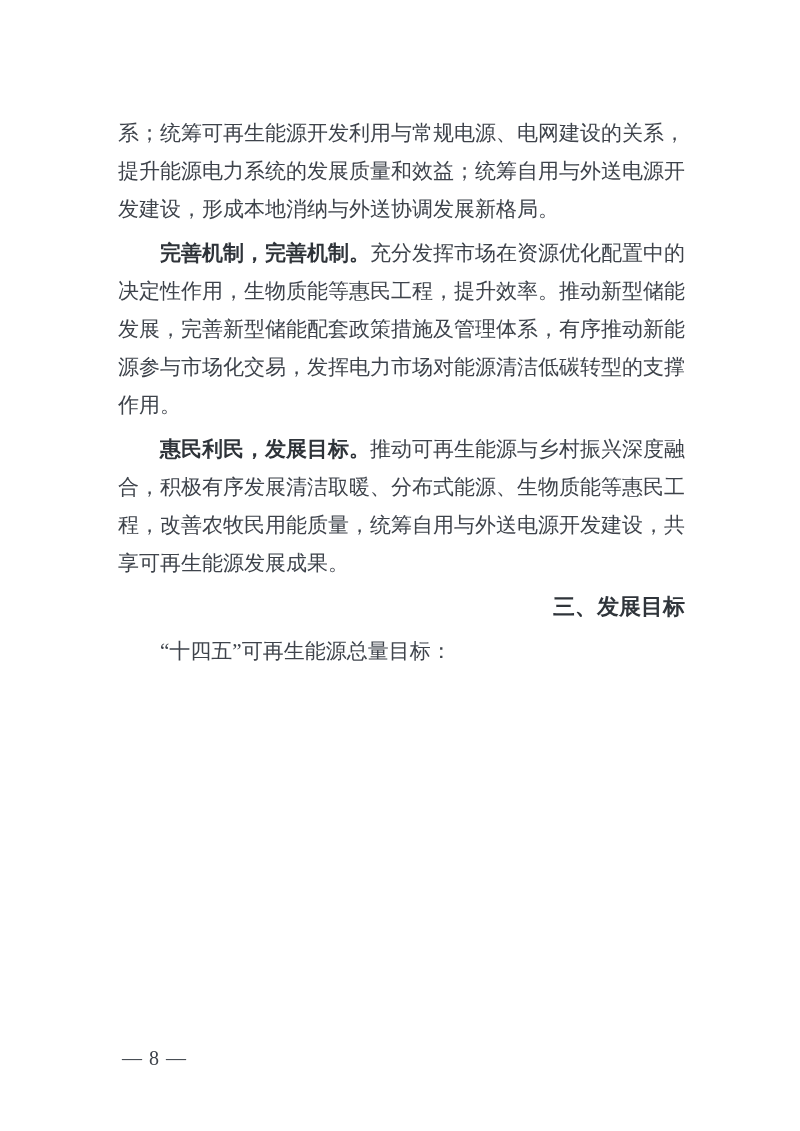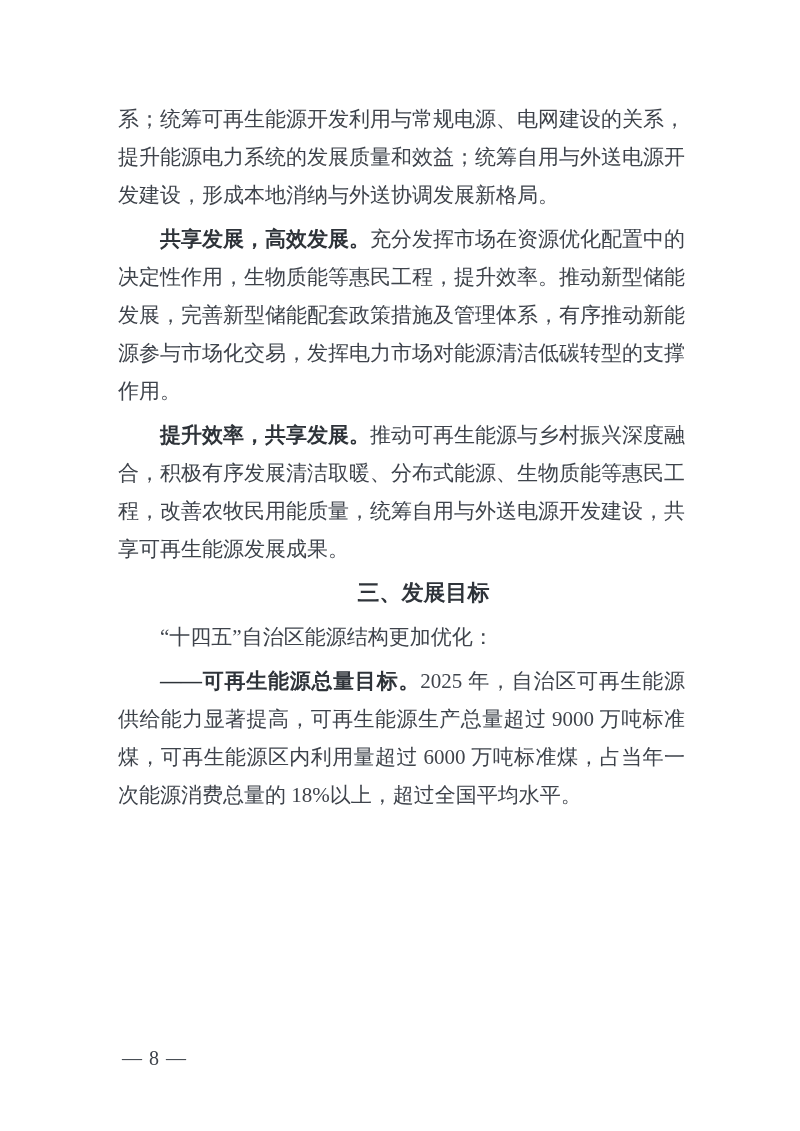--- a/index.html
+++ b/index.html
@@ -11,21 +11,21 @@
     position: relative;
     width: 800px;
     height: 1131px;
     background: #ffffff;
     overflow: hidden;
     font-family: "Liberation Serif", "DejaVu Serif", serif;
   }
   .doc {
     position: absolute;
     left: 118px;
-    top: 100px;
+    top: 114px;
     width: 567px;
     font-size: 21px;
     line-height: 38px;
     color: #3e434b;
     text-align: justify;
   }
   .para {
     margin: 0 0 6px 0;
     text-indent: 2em;
   }
@@ -37,47 +37,46 @@
     color: #2e3339;
   }
   .heading {
     margin: 0 0 6px 0;
     text-indent: 2em;
     font-family: "Liberation Sans", "DejaVu Sans", sans-serif;
     font-weight: 700;
     font-size: 22px;
     line-height: 38px;
     color: #2f343a;
-    text-align: center;
+    text-align: right;
   }
   .page-number {
     position: absolute;
     left: 122px;
     top: 1044px;
     font-size: 20px;
     line-height: 28px;
     color: #3e434b;
     letter-spacing: 1px;
   }
 </style>
 </head>
 <body>
 
 <div class="page">
   <main class="doc">
 
     <p class="para continuation"><span>系；统筹可再生能源开发利用与常规电源、电网建设的关系，提升能源电力系统的发展质量和效益；统筹自用与外送电源开发建设，形成本地消纳与外送协调发展新格局。</span></p>
 
-    <p class="para"><span class="lead">共享发展，高效发展。</span><span>充分发挥市场在资源优化配置中的决定性作用，生物质能等惠民工程，提升效率。推动新型储能发展，完善新型储能配套政策措施及管理体系，有序推动新能源参与市场化交易，发挥电力市场对能源清洁低碳转型的支撑作用。</span></p>
+    <p class="para"><span class="lead">完善机制，完善机制。</span><span>充分发挥市场在资源优化配置中的决定性作用，生物质能等惠民工程，提升效率。推动新型储能发展，完善新型储能配套政策措施及管理体系，有序推动新能源参与市场化交易，发挥电力市场对能源清洁低碳转型的支撑作用。</span></p>
 
-    <p class="para"><span class="lead">提升效率，共享发展。</span><span>推动可再生能源与乡村振兴深度融合，积极有序发展清洁取暖、分布式能源、生物质能等惠民工程，改善农牧民用能质量，统筹自用与外送电源开发建设，共享可再生能源发展成果。</span></p>
+    <p class="para"><span class="lead">惠民利民，发展目标。</span><span>推动可再生能源与乡村振兴深度融合，积极有序发展清洁取暖、分布式能源、生物质能等惠民工程，改善农牧民用能质量，统筹自用与外送电源开发建设，共享可再生能源发展成果。</span></p>
 
     <h2 class="heading">三、发展目标</h2>
 
 
-    <p class="para"><span>“十四五”自治区能源结构更加优化：</span></p>
+    <p class="para"><span>“十四五”可再生能源总量目标：</span></p>
 
-    <p class="para"><span class="lead">——可再生能源总量目标。</span><span>2025 年，自治区可再生能源供给能力显著提高，可再生能源生产总量超过 9000 万吨标准煤，可再生能源区内利用量超过 6000 万吨标准煤，占当年一次能源消费总量的 18%以上，超过全国平均水平。</span></p>
 
   </main>
 
   <div class="page-number">— 8 —</div>
 </div>
 
 </body></html>

